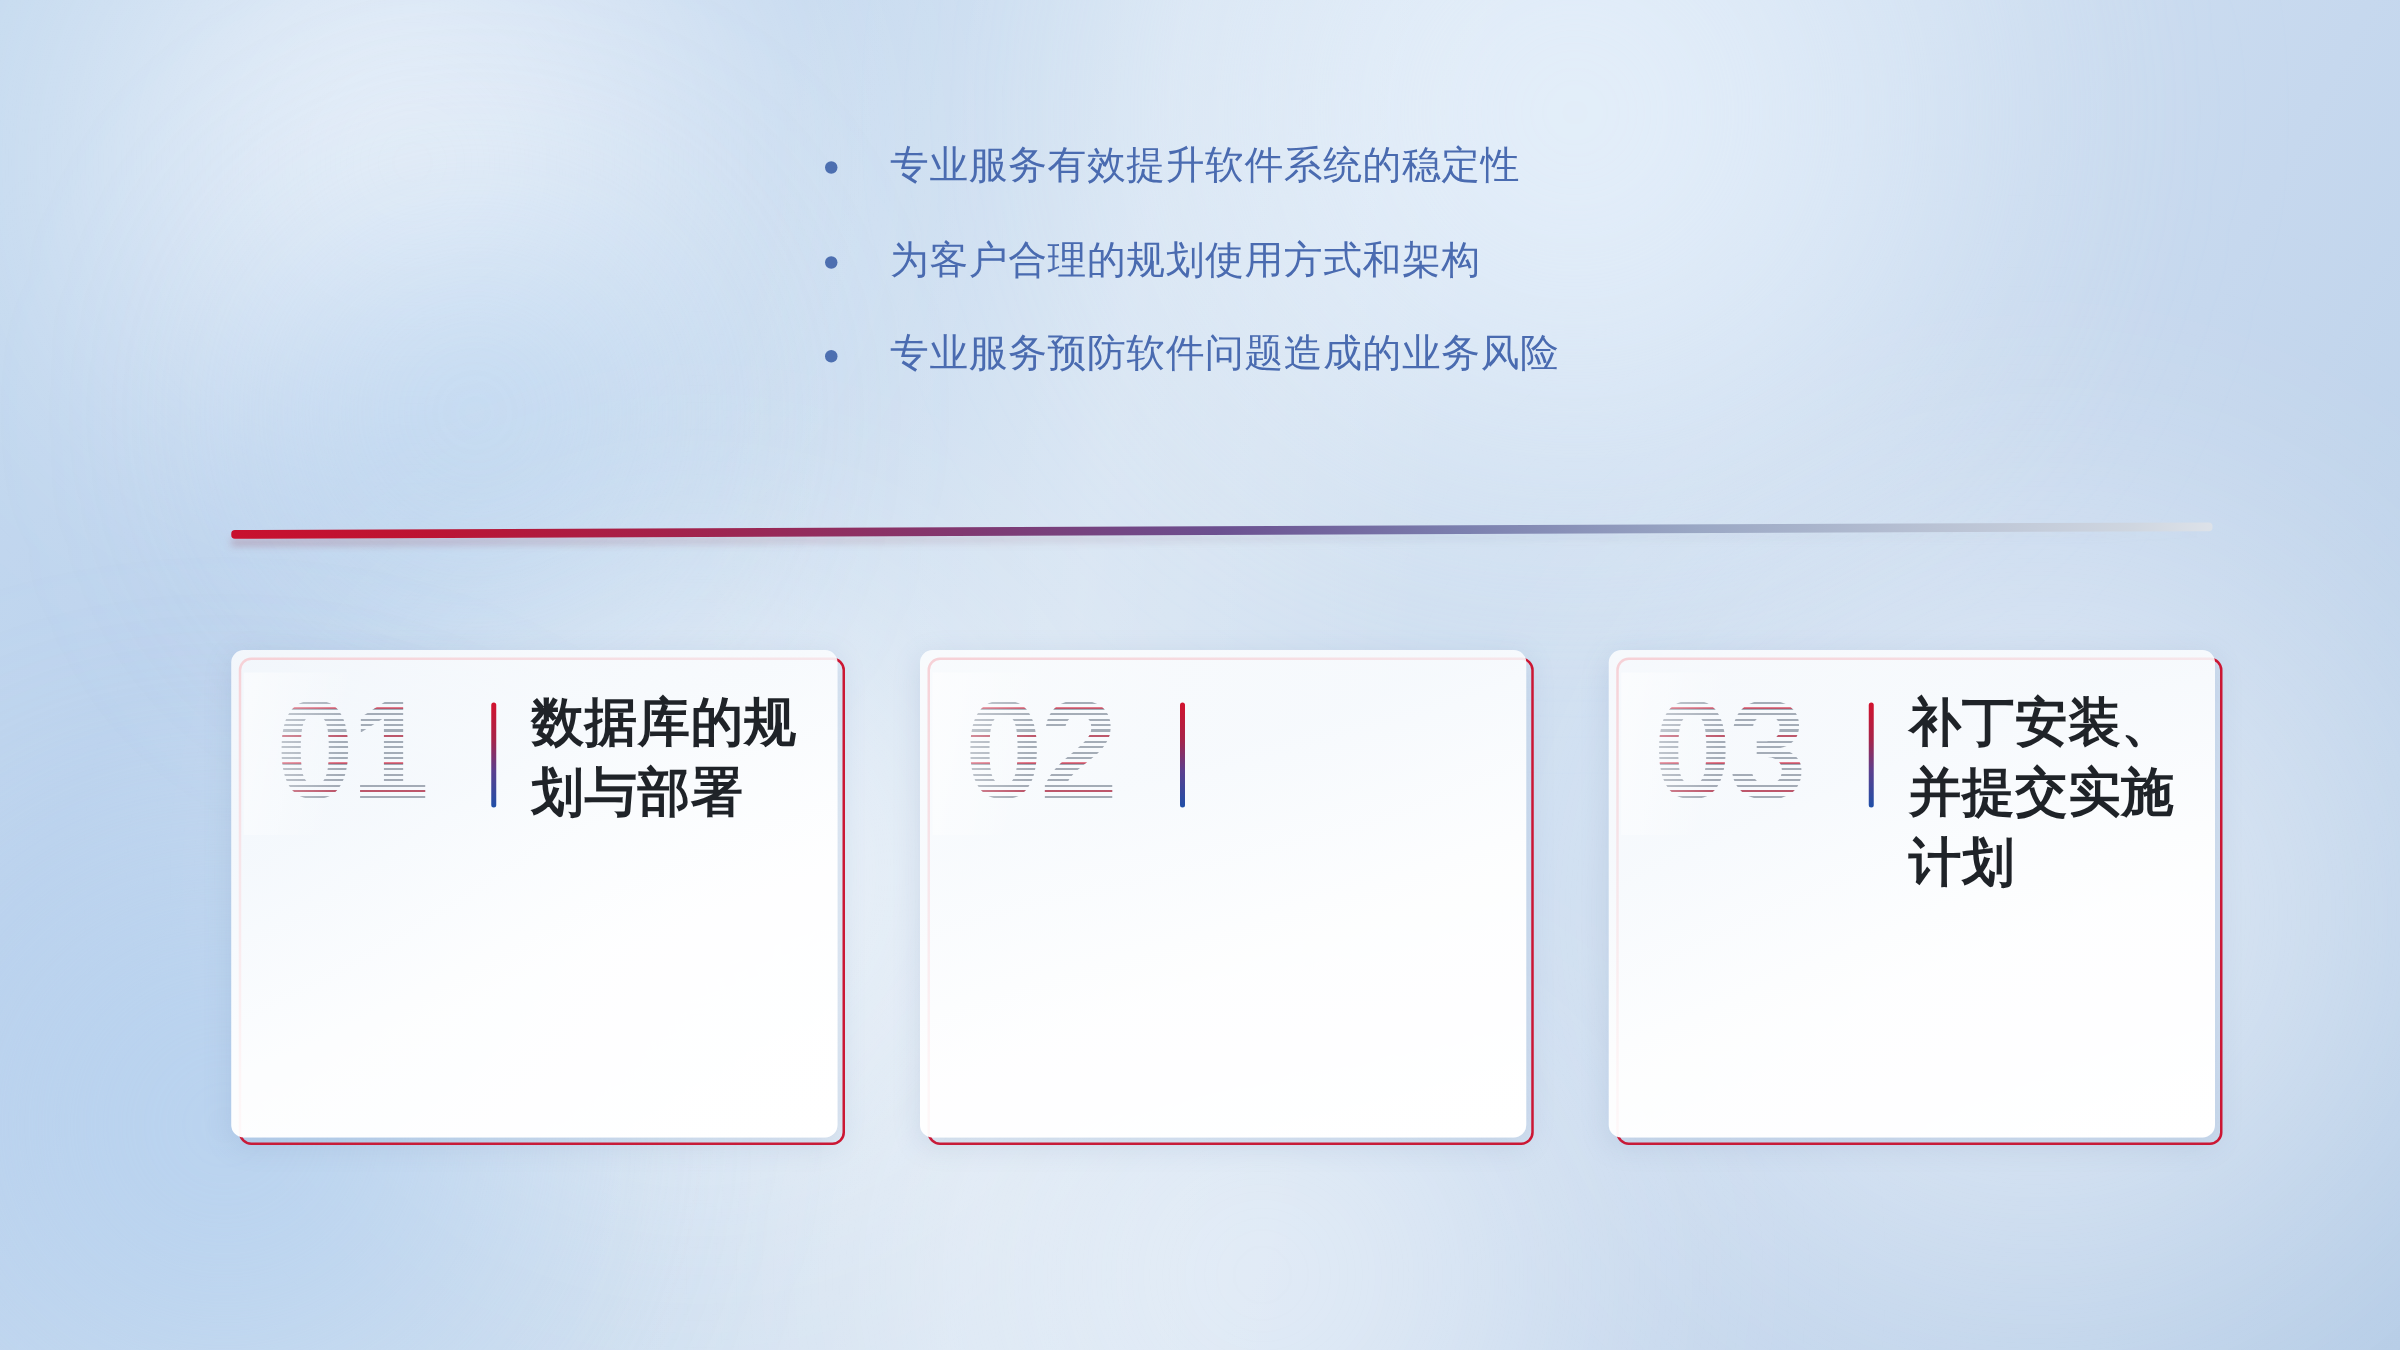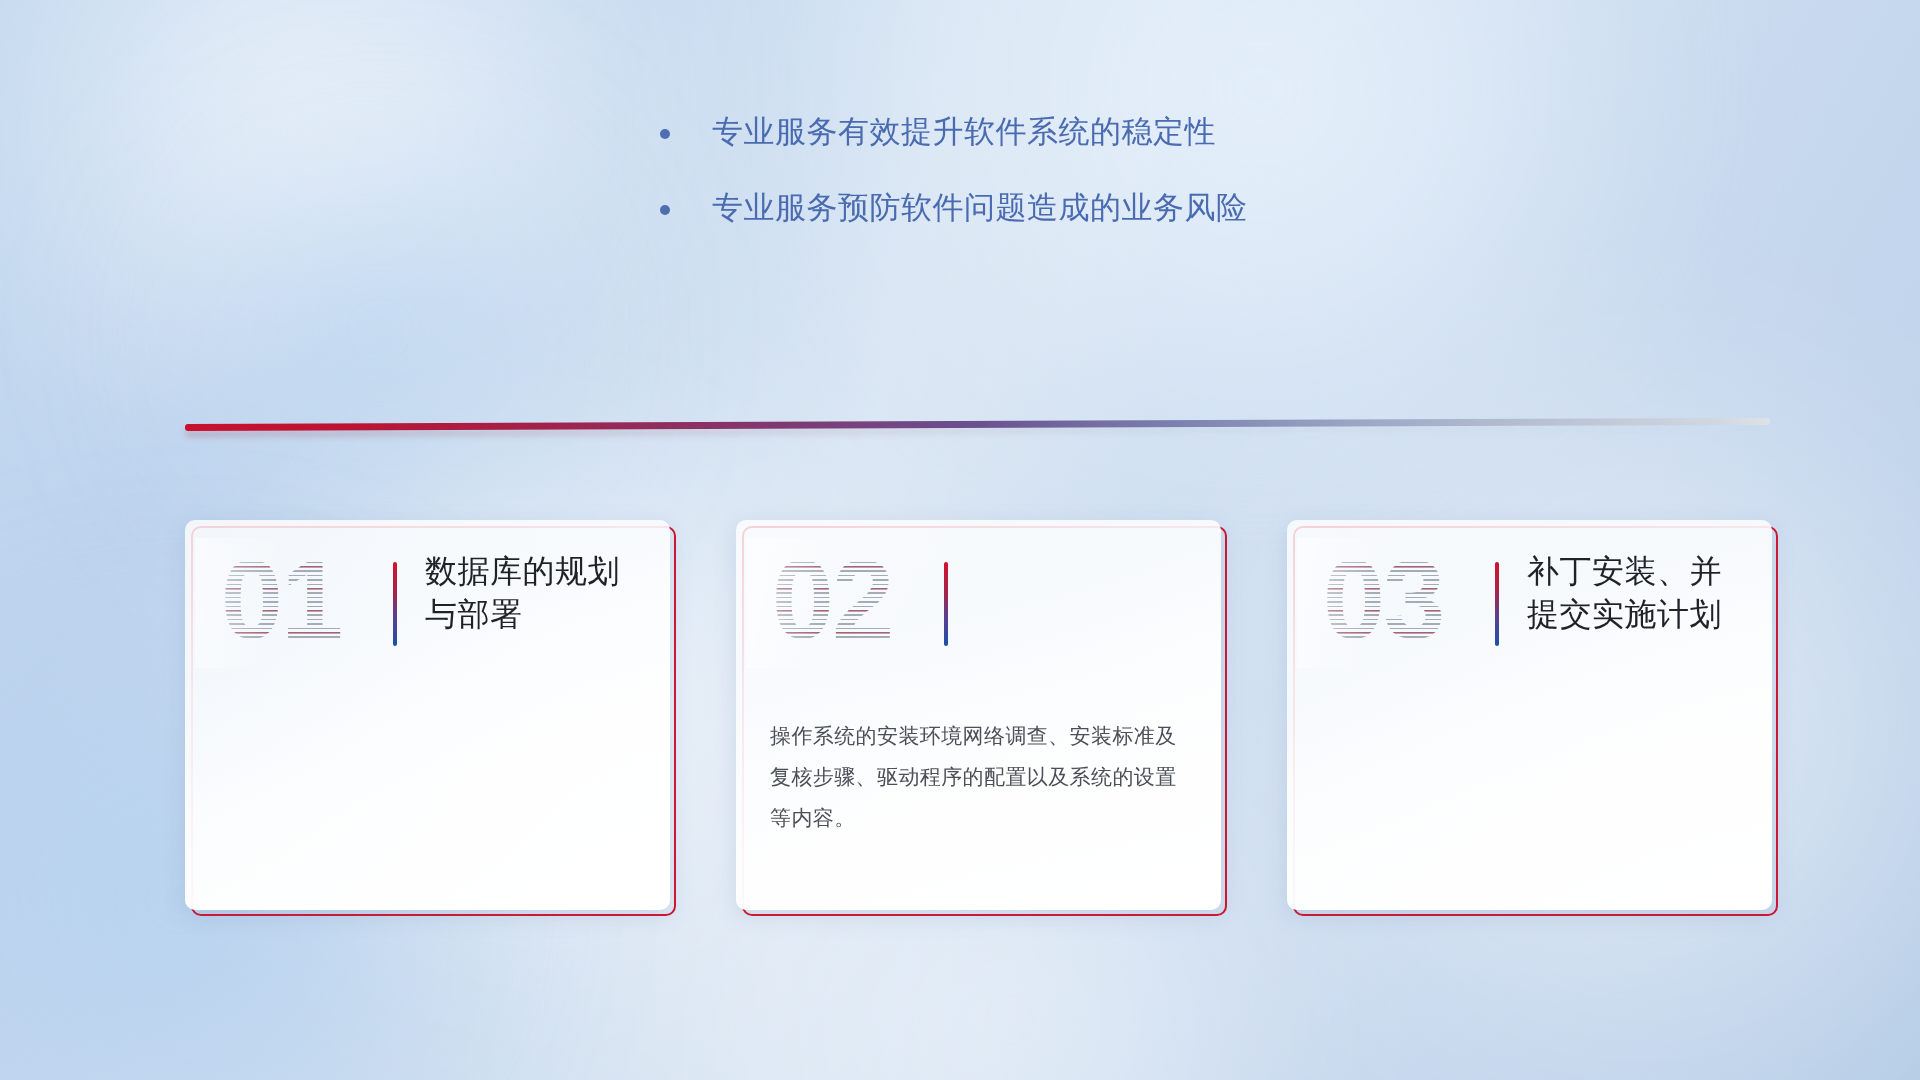--- a/index.html
+++ b/index.html
@@ -147,21 +147,21 @@
     pointer-events:none;
   }
 
   .head-rule{
     position:absolute;left:208px;top:42px;width:4px;height:84px;
     background:linear-gradient(180deg,#d2122e 0%,#a72449 35%,#5b3f8e 65%,#1f4fa8 100%);
     border-radius:2px;
   }
   .card-title{
     position:absolute;left:240px;top:30px;width:220px;
-    font-size:32px;line-height:1.33;color:#1f2328;font-weight:400;
+    font-size:42px;line-height:1.33;color:#1f2328;font-weight:700;
     letter-spacing:.5px;
   }
   .card-desc{
     position:absolute;left:34px;top:196px;width:418px;
     font-size:21px;line-height:1.95;color:#4b5058;letter-spacing:.4px;
   }
 </style>
 </head>
 <body>
 
@@ -177,20 +177,24 @@
   <div class="bg-glow g6"></div>
   <div class="bg-sheen"></div>
 
   <div class="bullets">
 
     <div class="bullet-row">
       <span class="bullet-dot"></span>
       <span class="bullet-text">专业服务有效提升软件系统的稳定性</span>
     </div>
 
+    <div class="bullet-row">
+      <span class="bullet-dot"></span>
+      <span class="bullet-text">为客户合理的规划使用方式和架构</span>
+    </div>
 
     <div class="bullet-row">
       <span class="bullet-dot"></span>
       <span class="bullet-text">专业服务预防软件问题造成的业务风险</span>
     </div>
 
 
   </div>
 
   <div class="divider-wrap">
@@ -215,21 +219,20 @@
 
     <div class="card">
       <div class="card-accent"></div>
       <div class="card-body">
         <div class="card-head">
           <div class="ghost-num">02</div>
           <div class="ghost-num-tint">02</div>
           <div class="ghost-fade"></div>
           <div class="head-rule"></div>
         </div>
-        <div class="card-desc">操作系统的安装环境网络调查、安装标准及复核步骤、驱动程序的配置以及系统的设置等内容。</div>
       </div>
     </div>
 
     <div class="card">
       <div class="card-accent"></div>
       <div class="card-body">
         <div class="card-head">
           <div class="ghost-num">03</div>
           <div class="ghost-num-tint">03</div>
           <div class="ghost-fade"></div>

